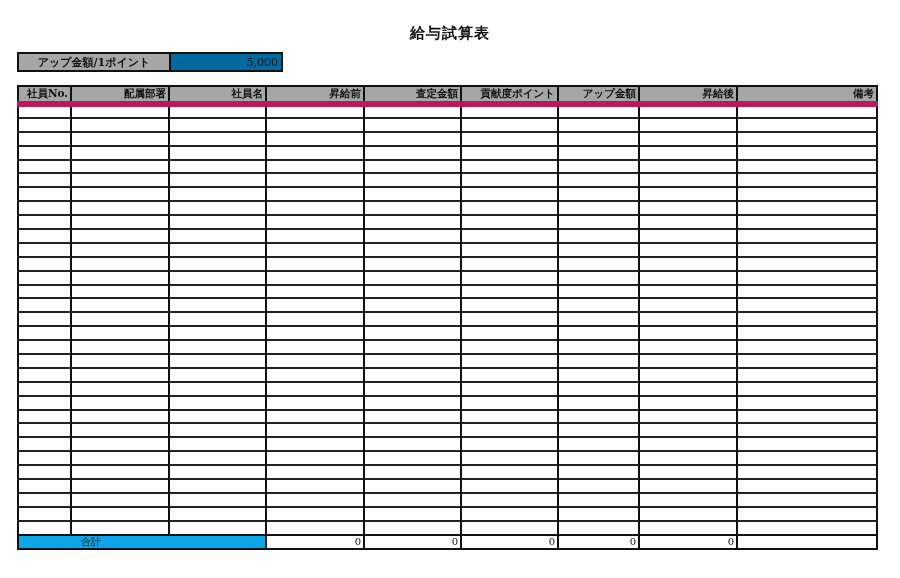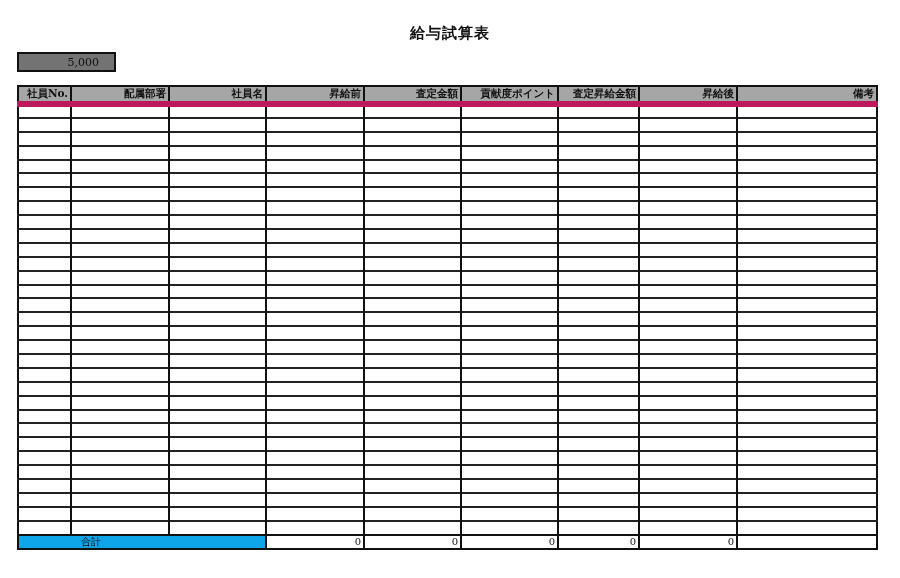--- a/index.html
+++ b/index.html
@@ -4,40 +4,41 @@
 <style>
   html, body { margin: 0; padding: 0; background: #ffffff; }
   body { width: 900px; height: 578px; position: relative; overflow: hidden;
          font-family: "DejaVu Serif", "Liberation Serif", serif; color: #111; }
   .title { position: absolute; left: 0; width: 900px; top: 24px; text-align: center;
            font-size: 15px; font-weight: bold; letter-spacing: 1px; }
   .rate-box { position: absolute; left: 17px; top: 52px; height: 20px; display: flex;
               border: 2px solid #111; box-sizing: border-box; }
   .rate-label { width: 150px; background: #a6a6a6; border-right: 2px solid #111;
                 font-size: 11px; font-weight: bold; text-align: center; line-height: 17px; }
-  .rate-value { width: 95px; background: #737373; font-size: 11px; text-align: right;
-                padding-right: 15px; line-height: 17px; box-sizing: border-box; }
+  .rate-value { width: 110px; background: #0369a1; font-size: 11px; text-align: right;
+                padding-right: 3px; line-height: 17px; box-sizing: border-box; }
   table.sheet { position: absolute; left: 17px; top: 85px; border-collapse: collapse;
                 table-layout: fixed; border: 2px solid #111; }
   table.sheet th, table.sheet td { border: 1px solid #111; padding: 0 2px; font-size: 10px;
                 overflow: hidden; white-space: nowrap; box-sizing: border-box; }
   table.sheet tr.data-row td { border-top: 2px solid #222; height: 13.9px; line-height: 11px; }
   table.sheet th { background: #a6a6a6; height: 16px; font-weight: bold; font-size: 10.5px;
                    text-align: right; border-bottom: 6px solid #be185d; border-left: 2px solid #111;}
   table.sheet td.num { text-align: right; }
   table.sheet td.col-sep { border-left: 2px solid #111; }
   tr.total-row td { height: 14px; border-top: 2px solid #111; line-height: 12px; }
   td.total-label { background: #0ea5e9; text-align: left; padding-left: 62px !important; }
 </style>
 </head>
 <body>
 
 <div class="title">給与試算表</div>
 
 <div class="rate-box">
+  <div class="rate-label">アップ金額/1ポイント</div>
   <div class="rate-value">5,000</div>
 </div>
 
 <table class="sheet">
   <colgroup id="cols">
       <col style="width: 53px;">
       <col style="width: 98px;">
       <col style="width: 97px;">
       <col style="width: 98px;">
       <col style="width: 97px;">
@@ -47,21 +48,21 @@
       <col style="width: 140px;">
     </colgroup>
   <thead>
       <tr id="head-row">
         <th style="border-left: 0px;">社員No.</th>
         <th>配属部署</th>
         <th>社員名</th>
         <th>昇給前</th>
         <th>査定金額</th>
         <th>貢献度ポイント</th>
-        <th>査定昇給金額</th>
+        <th>アップ金額</th>
         <th>昇給後</th>
         <th>備考</th>
       </tr>
     </thead>
   <tbody id="body">
       <tr class="data-row">
         <td class="num"></td>
         <td class="col-sep"></td>
         <td class="col-sep"></td>
         <td class="num col-sep"></td>

